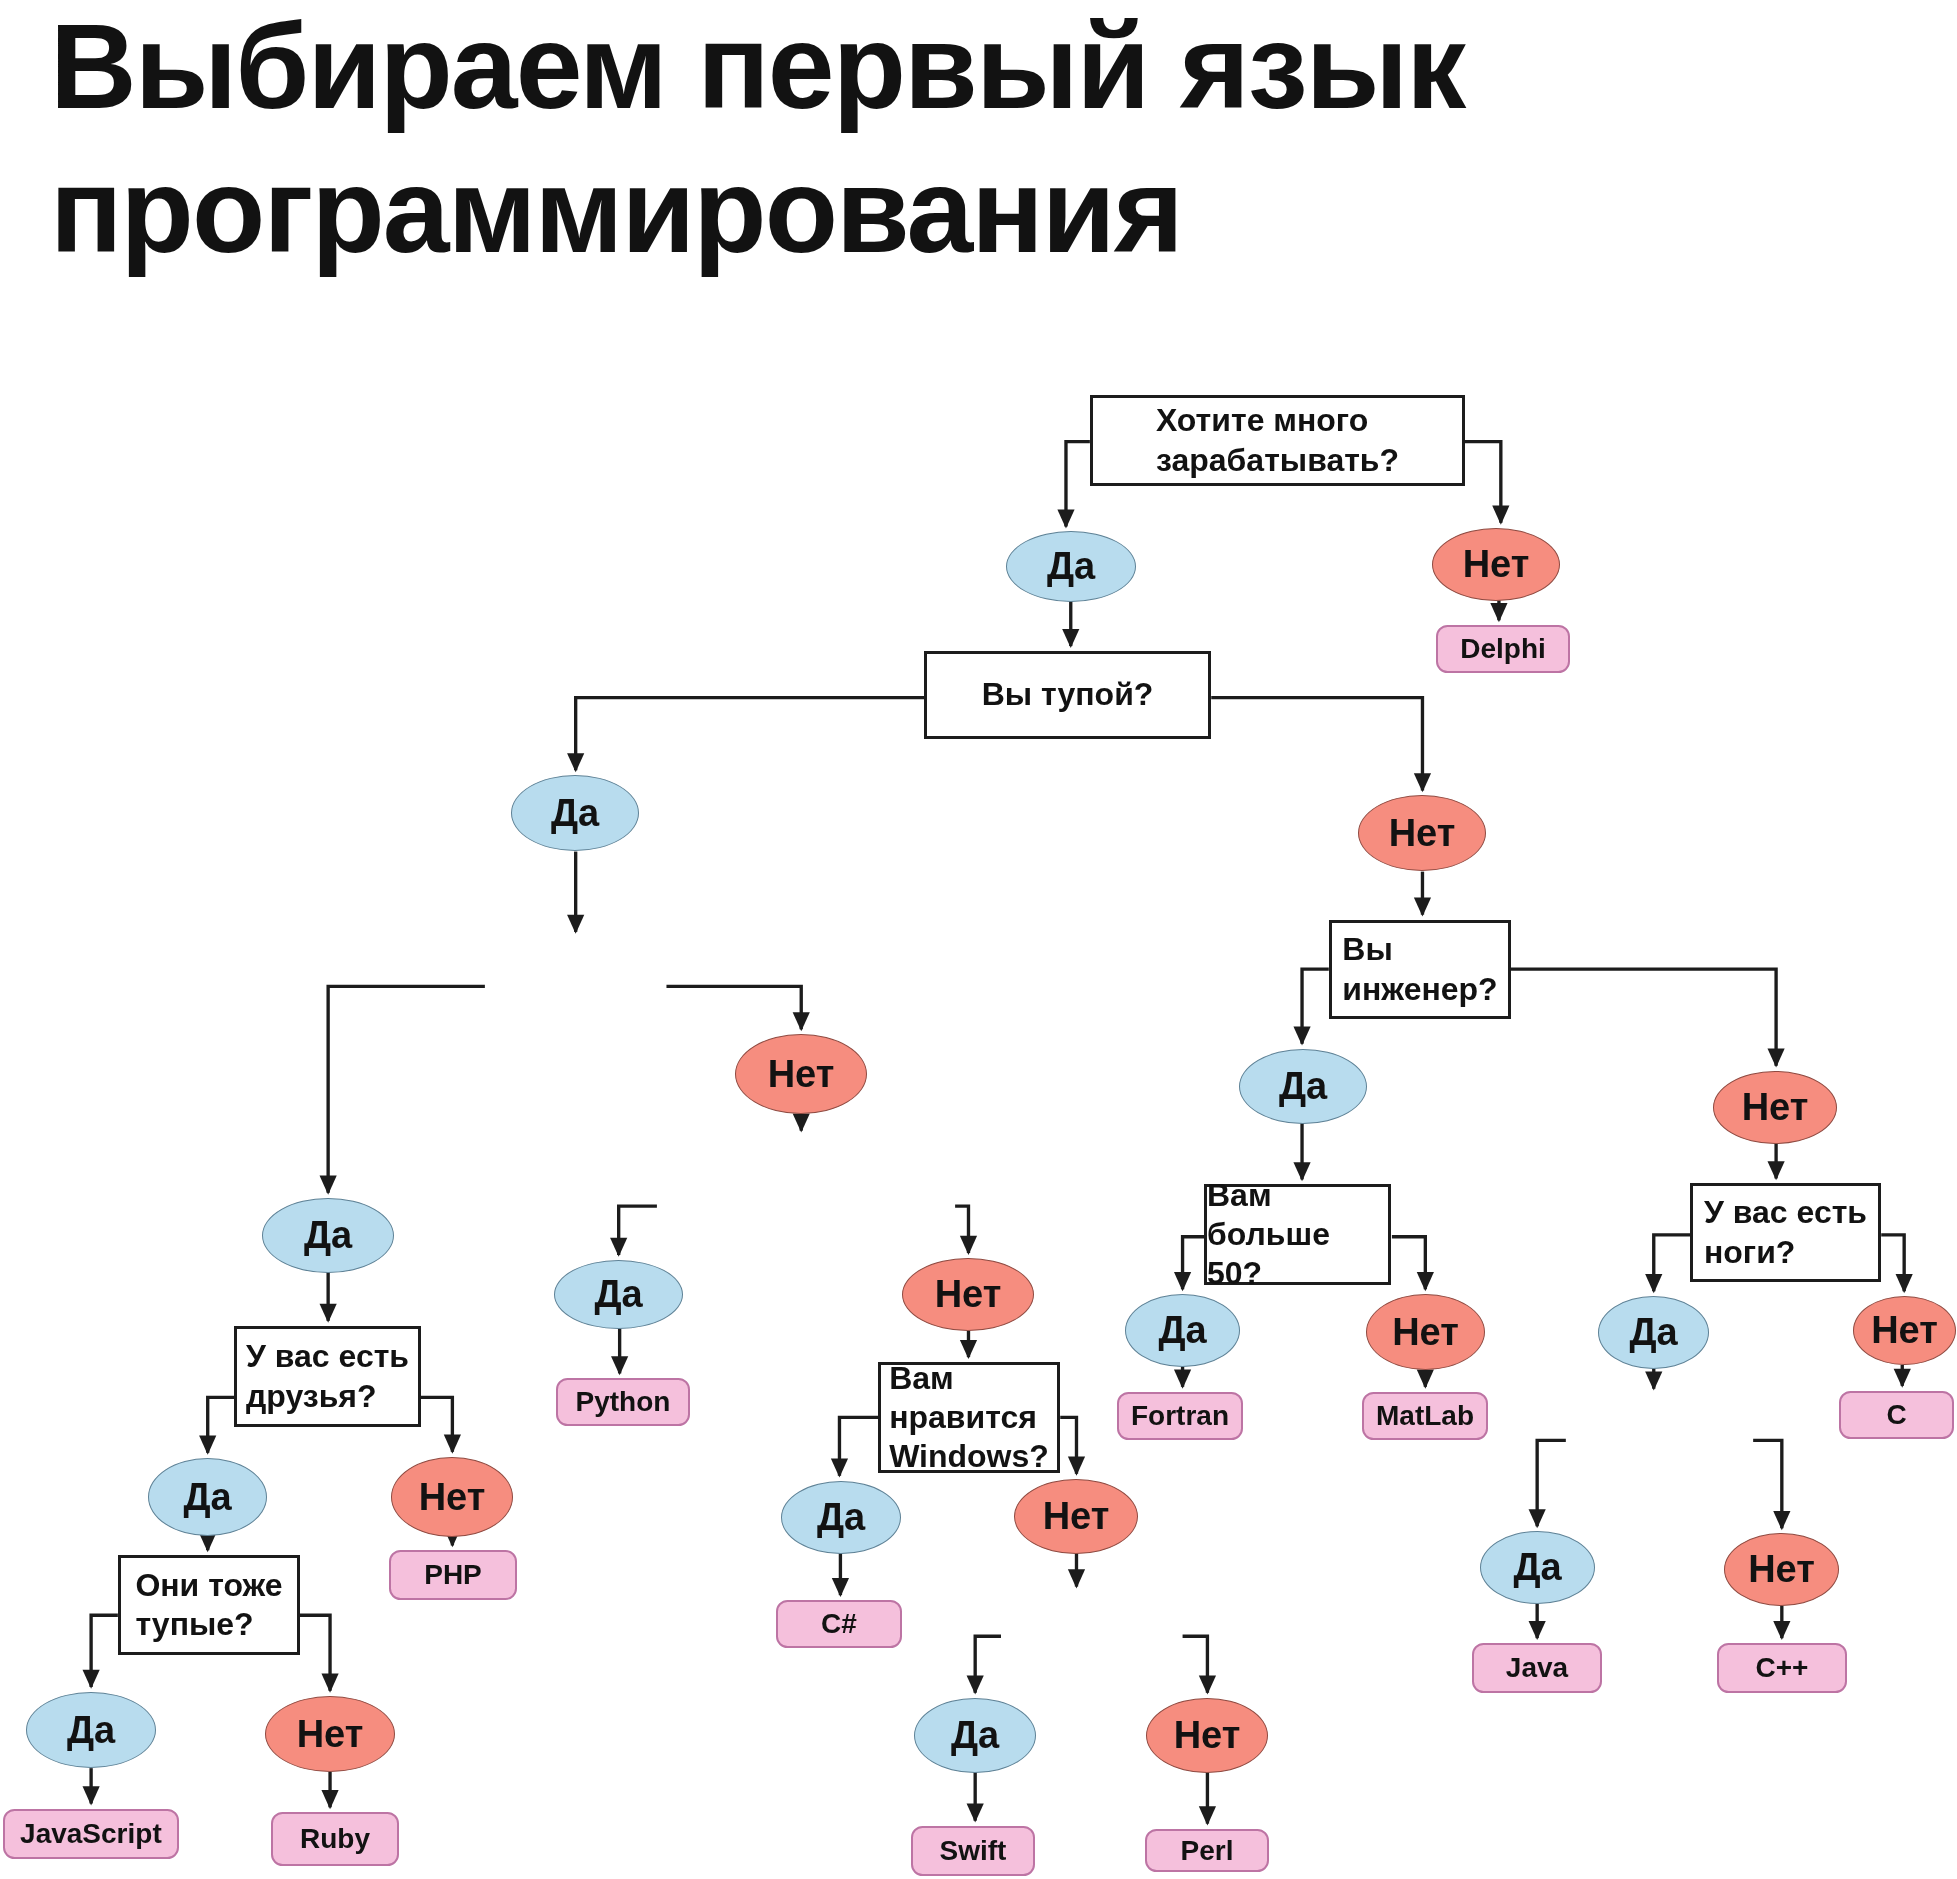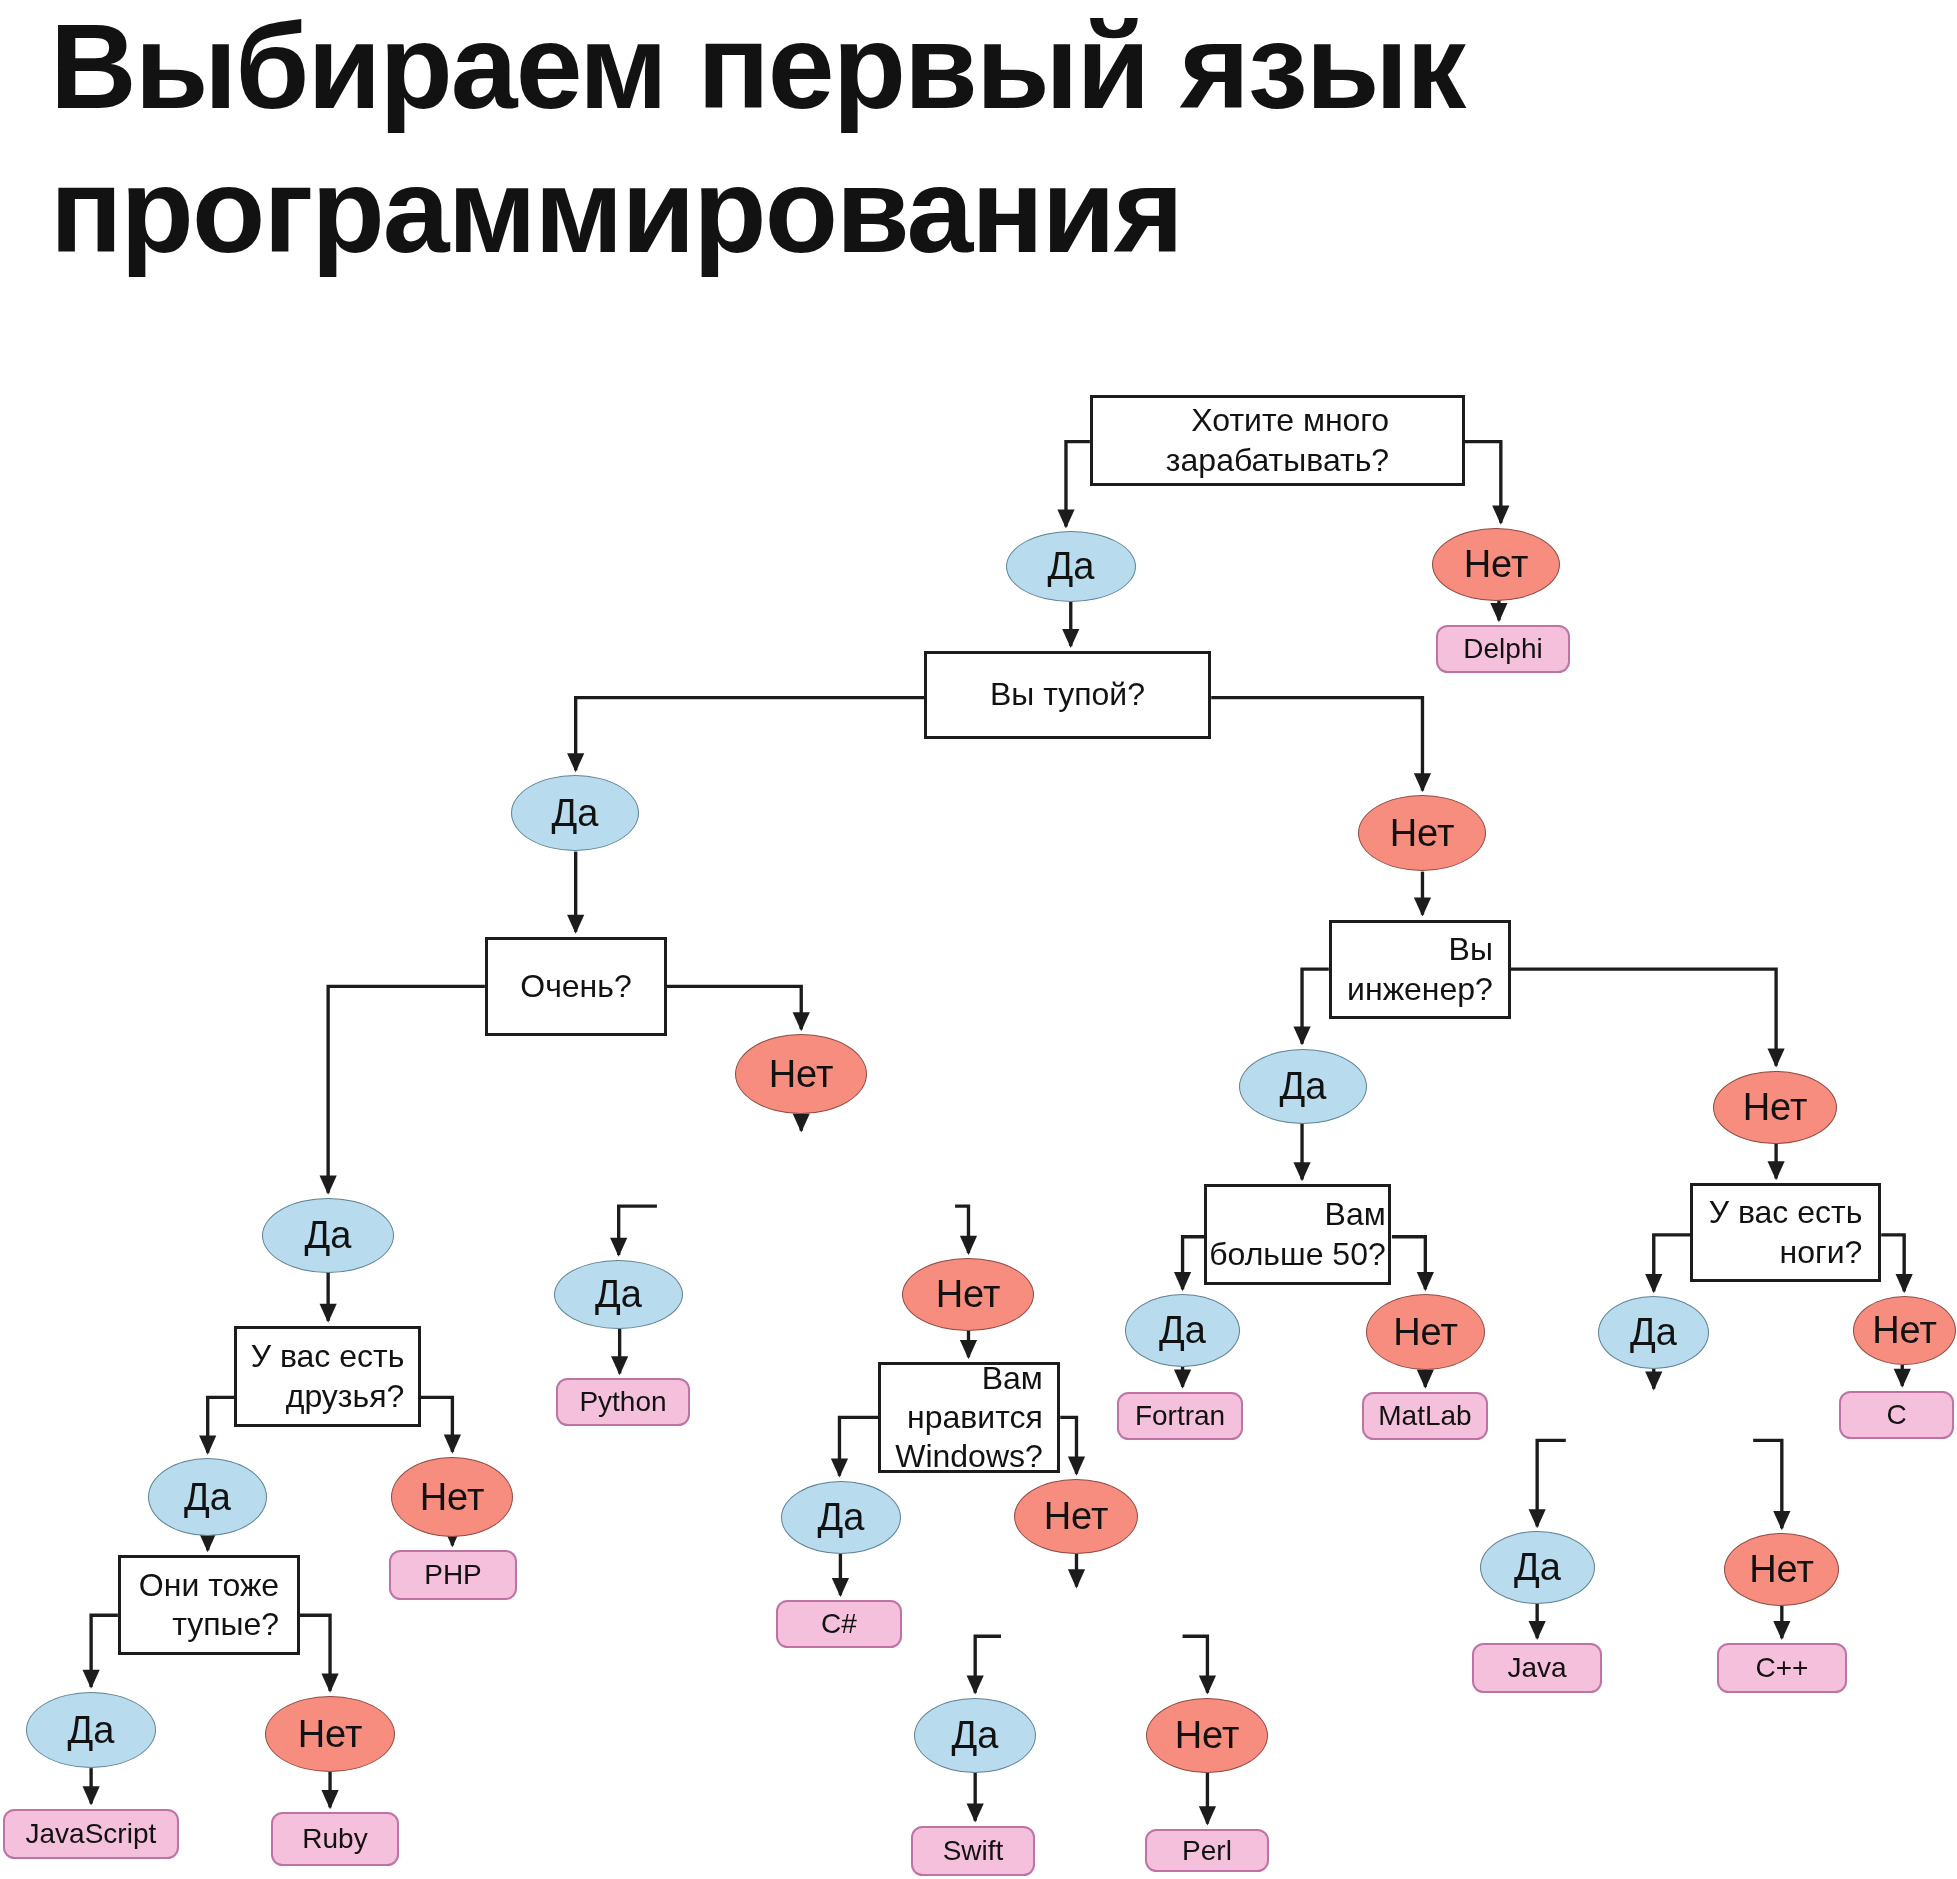--- a/index.html
+++ b/index.html
@@ -19,21 +19,21 @@
   .title{
     position:absolute;left:50px;top:-5.7px;width:1529px;
     font-size:120px;line-height:1.2;font-weight:bold;letter-spacing:-1.9px;
     white-space:pre-line;color:var(--text);margin:0;
   }
   .edges{position:absolute;left:0;top:0;width:1958px;height:1879px;}
   .edges polyline{fill:none;stroke:var(--line);stroke-width:3.5px;}
   .arrowhead{fill:var(--line);}
   .node{
     position:absolute;display:flex;align-items:center;justify-content:center;
-    text-align:right;font-weight:normal;box-sizing:border-box;
+    text-align:left;font-weight:bold;box-sizing:border-box;
   }
   .q{
     background:var(--box-fill);border:3.3px solid var(--box-border);
     font-size:32px;line-height:1.22;white-space:pre-line;z-index:2;
   }
   .yes{
     background:var(--yes-fill);border:1.9px solid var(--yes-border);
     border-radius:50%;font-size:38px;z-index:2;
   }
   .no{
@@ -105,21 +105,20 @@
     <polyline points="1730,1432 1730,1453" marker-end="url(#arrow)"></polyline>
     <polyline points="1638,1507 1608,1507 1608,1597" marker-end="url(#arrow)"></polyline>
     <polyline points="1834,1507 1864,1507 1864,1599" marker-end="url(#arrow)"></polyline>
     <polyline points="1608,1678 1608,1714" marker-end="url(#arrow)"></polyline>
     <polyline points="1864,1680 1864,1714" marker-end="url(#arrow)"></polyline>
   </svg>
 
   <div class="node q" style="left:1090px;top:395px;width:375px;height:91px">Хотите много
 зарабатывать?</div>
   <div class="node q" style="left:924px;top:651px;width:287px;height:88px">Вы тупой?</div>
-  <div class="node q" style="left:485px;top:937px;width:182px;height:99px">Очень?</div>
   <div class="node q" style="left:234px;top:1326px;width:187px;height:101px">У вас есть
 друзья?</div>
   <div class="node q" style="left:118px;top:1555px;width:182px;height:100px">Они тоже
 тупые?</div>
   <div class="node q" style="left:878px;top:1362px;width:182px;height:111px">Вам
 нравится
 Windows?</div>
   <div class="node q" style="left:1329px;top:920px;width:182px;height:99px">Вы
 инженер?</div>
   <div class="node q" style="left:1204px;top:1184px;width:187px;height:101px">Вам

